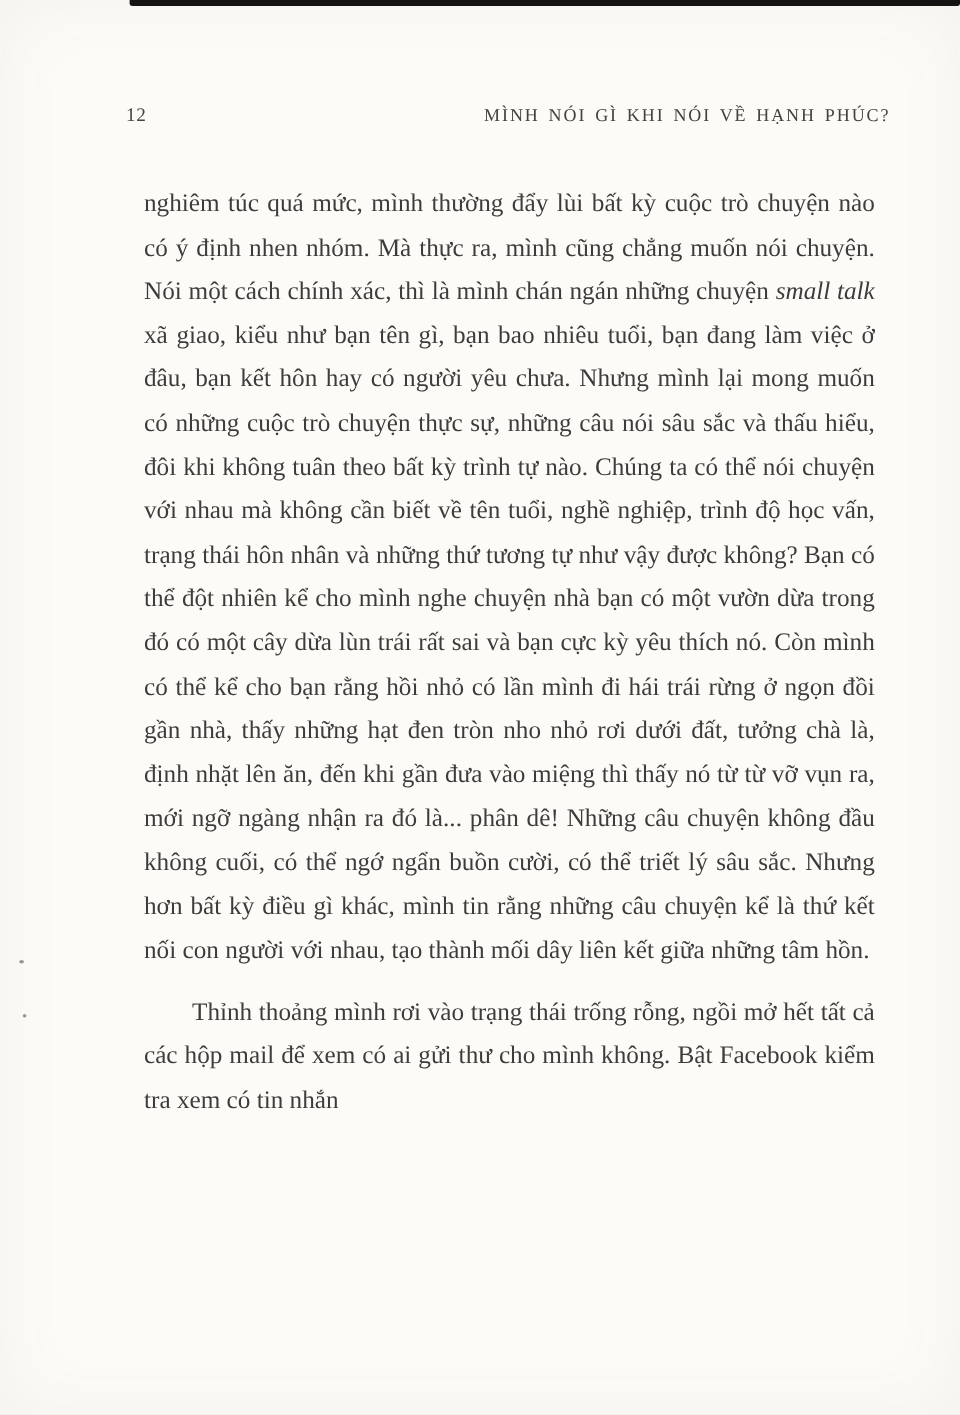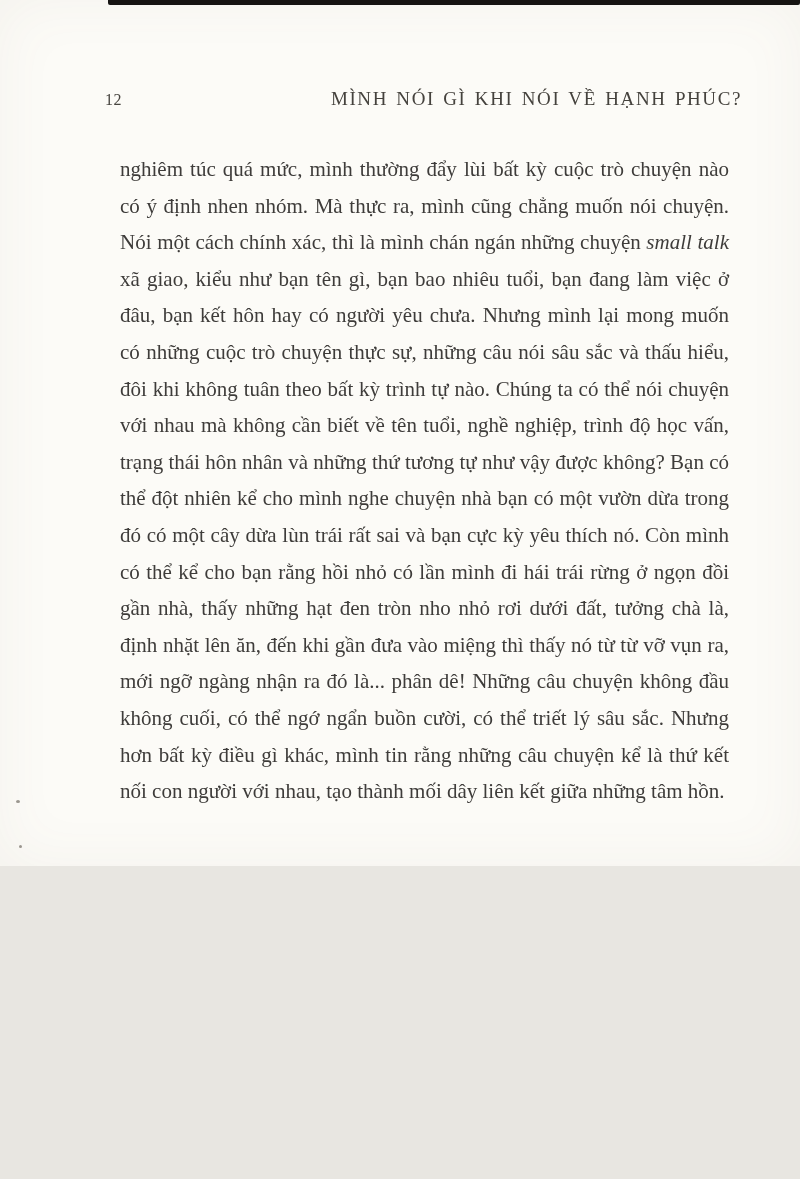--- a/index.html
+++ b/index.html
@@ -3,21 +3,21 @@
 <meta charset="utf-8">
 <style>
   html, body {
     margin: 0;
     padding: 0;
     background: #e8e6e1;
   }
   .page {
     position: relative;
     width: 800px;
-    height: 866px;
+    height: 1179px;
     margin: 0 auto;
     background: #fcfbf7;
     overflow: hidden;
     font-family: "Liberation Serif", "DejaVu Serif", serif;
     color: #3e3c3a;
     box-shadow: inset 0 0 60px rgba(120,110,90,0.06);
   }
   .scan-strip {
     position: absolute;
     top: 0;
@@ -43,21 +43,21 @@
     display: flex;
     justify-content: space-between;
     align-items: baseline;
     font-size: 16px;
     color: #47443f;
   }
   .page-number {
     letter-spacing: 0.5px;
   }
   .running-title {
-    font-size: 19px;
+    font-size: 15px;
     letter-spacing: 1.6px;
     word-spacing: 2px;
     color: #45423d;
   }
 
   .body-text {
     position: absolute;
     top: 136px;
     left: 105px;
     right: 56px;
@@ -85,15 +85,16 @@
   <div class="scan-speck speck-1"></div>
   <div class="scan-speck speck-2"></div>
 
   <header class="page-header">
     <span class="page-number">12</span>
     <span class="running-title">MÌNH NÓI GÌ KHI NÓI VỀ HẠNH PHÚC?</span>
   </header>
 
   <main class="body-text">
       <p class=""><span>nghiêm túc quá mức, mình thường đẩy lùi bất kỳ cuộc trò chuyện nào có ý định nhen nhóm. Mà thực ra, mình cũng chẳng muốn nói chuyện. Nói một cách chính xác, thì là mình chán ngán những chuyện </span><em>small talk</em><span> xã giao, kiểu như bạn tên gì, bạn bao nhiêu tuổi, bạn đang làm việc ở đâu, bạn kết hôn hay có người yêu chưa. Nhưng mình lại mong muốn có những cuộc trò chuyện thực sự, những câu nói sâu sắc và thấu hiểu, đôi khi không tuân theo bất kỳ trình tự nào. Chúng ta có thể nói chuyện với nhau mà không cần biết về tên tuổi, nghề nghiệp, trình độ học vấn, trạng thái hôn nhân và những thứ tương tự như vậy được không? Bạn có thể đột nhiên kể cho mình nghe chuyện nhà bạn có một vườn dừa trong đó có một cây dừa lùn trái rất sai và bạn cực kỳ yêu thích nó. Còn mình có thể kể cho bạn rằng hồi nhỏ có lần mình đi hái trái rừng ở ngọn đồi gần nhà, thấy những hạt đen tròn nho nhỏ rơi dưới đất, tưởng chà là, định nhặt lên ăn, đến khi gần đưa vào miệng thì thấy nó từ từ vỡ vụn ra, mới ngỡ ngàng nhận ra đó là... phân dê! Những câu chuyện không đầu không cuối, có thể ngớ ngẩn buồn cười, có thể triết lý sâu sắc. Nhưng hơn bất kỳ điều gì khác, mình tin rằng những câu chuyện kể là thứ kết nối con người với nhau, tạo thành mối dây liên kết giữa những tâm hồn.</span></p>
+      <p class="indent"><span>Thỉnh thoảng mình rơi vào trạng thái trống rỗng, ngồi mở hết tất cả các hộp mail để xem có ai gửi thư cho mình không. Bật Facebook kiểm tra xem có tin nhắn</span></p>
     </main>
 
 </div>
 
 </body></html>

